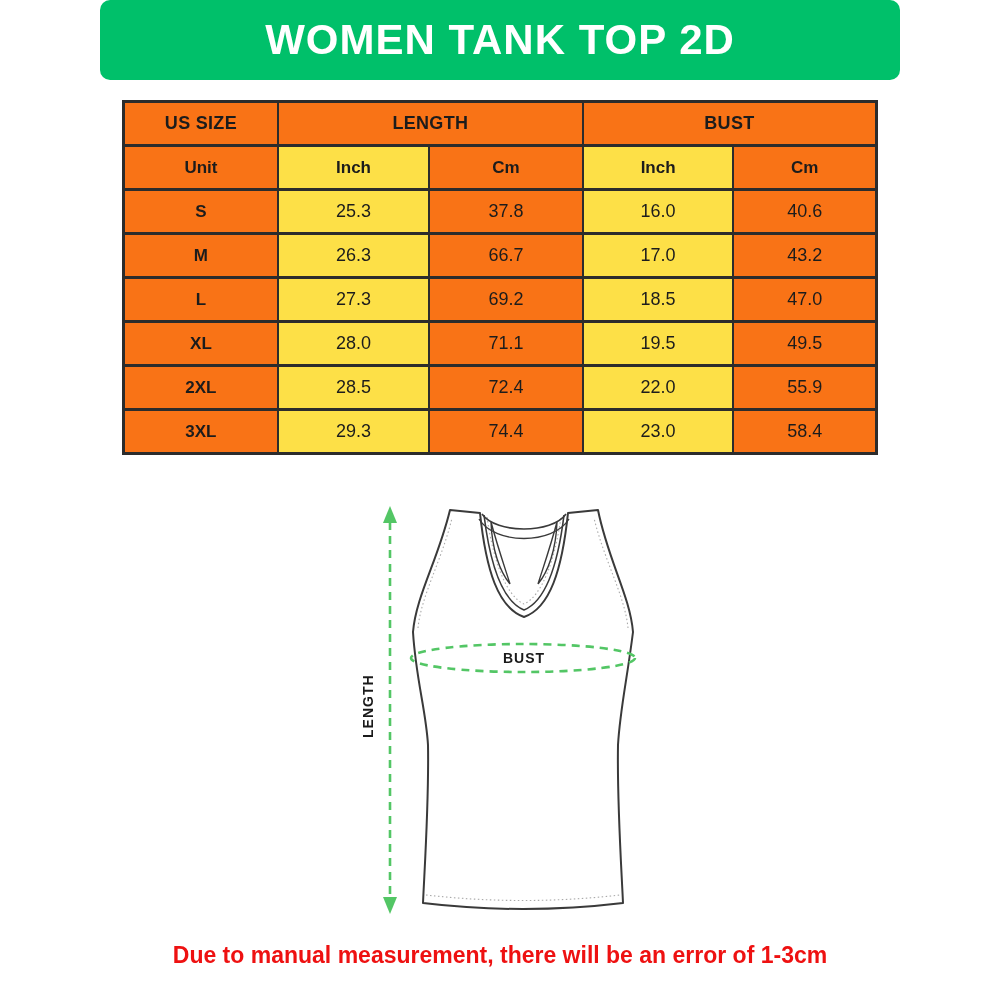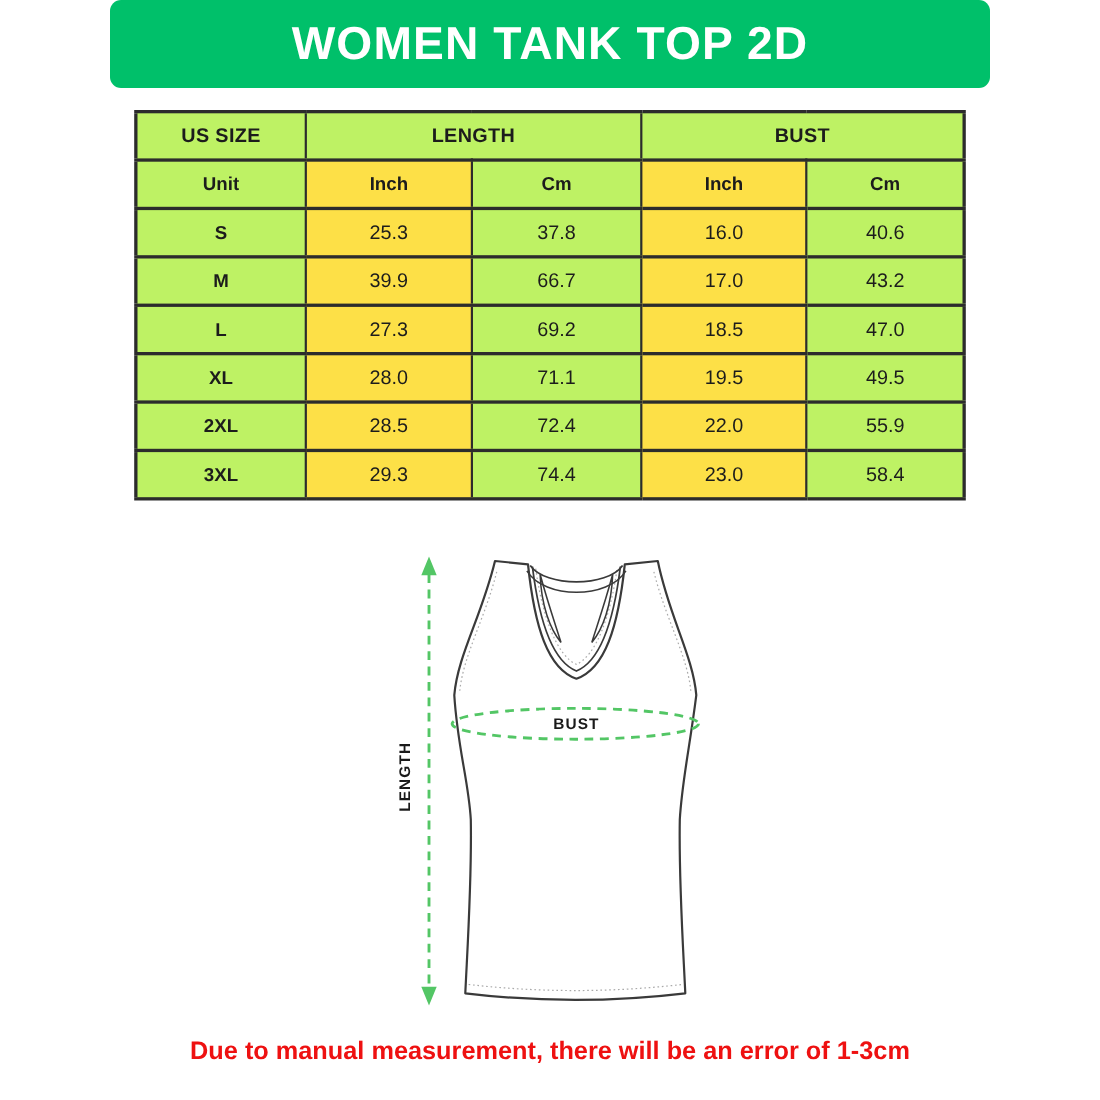--- a/index.html
+++ b/index.html
@@ -22,21 +22,21 @@
   table.size-chart{
     width:100%;border-collapse:collapse;table-layout:fixed;
     border:3px solid #2c2c2c;
   }
   table.size-chart th, table.size-chart td{
     border-left:2px solid #2c2c2c;border-right:2px solid #2c2c2c;
     border-top:3px solid #2c2c2c;border-bottom:3px solid #2c2c2c;
     height:41px;text-align:center;vertical-align:middle;
     color:#1c1c1c;background:#fde047;padding:0;
   }
-  table.size-chart .shade{background:#bef264;}
+  table.size-chart .shade{background:#f97316;}
   tr.group-row th{font-size:18px;font-weight:bold;letter-spacing:.3px;}
   tr.unit-row th{font-size:17px;font-weight:bold;}
   td.size-cell{font-size:17px;font-weight:bold;}
   td.val-cell{font-size:18px;font-weight:normal;color:#222;}
   
   .diagram{position:absolute;left:340px;top:500px;width:330px;height:430px;}
   
   .footer-note{
     position:absolute;left:0;top:942px;width:1000px;text-align:center;
     color:#EE1111;font-size:23px;font-weight:bold;
@@ -75,21 +75,21 @@
     <tbody>
       <tr>
         <td class="shade size-cell">S</td>
         <td class="val-cell">25.3</td>
         <td class="shade val-cell">37.8</td>
         <td class="val-cell">16.0</td>
         <td class="shade val-cell">40.6</td>
       </tr>
       <tr>
         <td class="shade size-cell">M</td>
-        <td class="val-cell">39.9</td>
+        <td class="val-cell">26.3</td>
         <td class="shade val-cell">66.7</td>
         <td class="val-cell">17.0</td>
         <td class="shade val-cell">43.2</td>
       </tr>
       <tr>
         <td class="shade size-cell">L</td>
         <td class="val-cell">27.3</td>
         <td class="shade val-cell">69.2</td>
         <td class="val-cell">18.5</td>
         <td class="shade val-cell">47.0</td>

